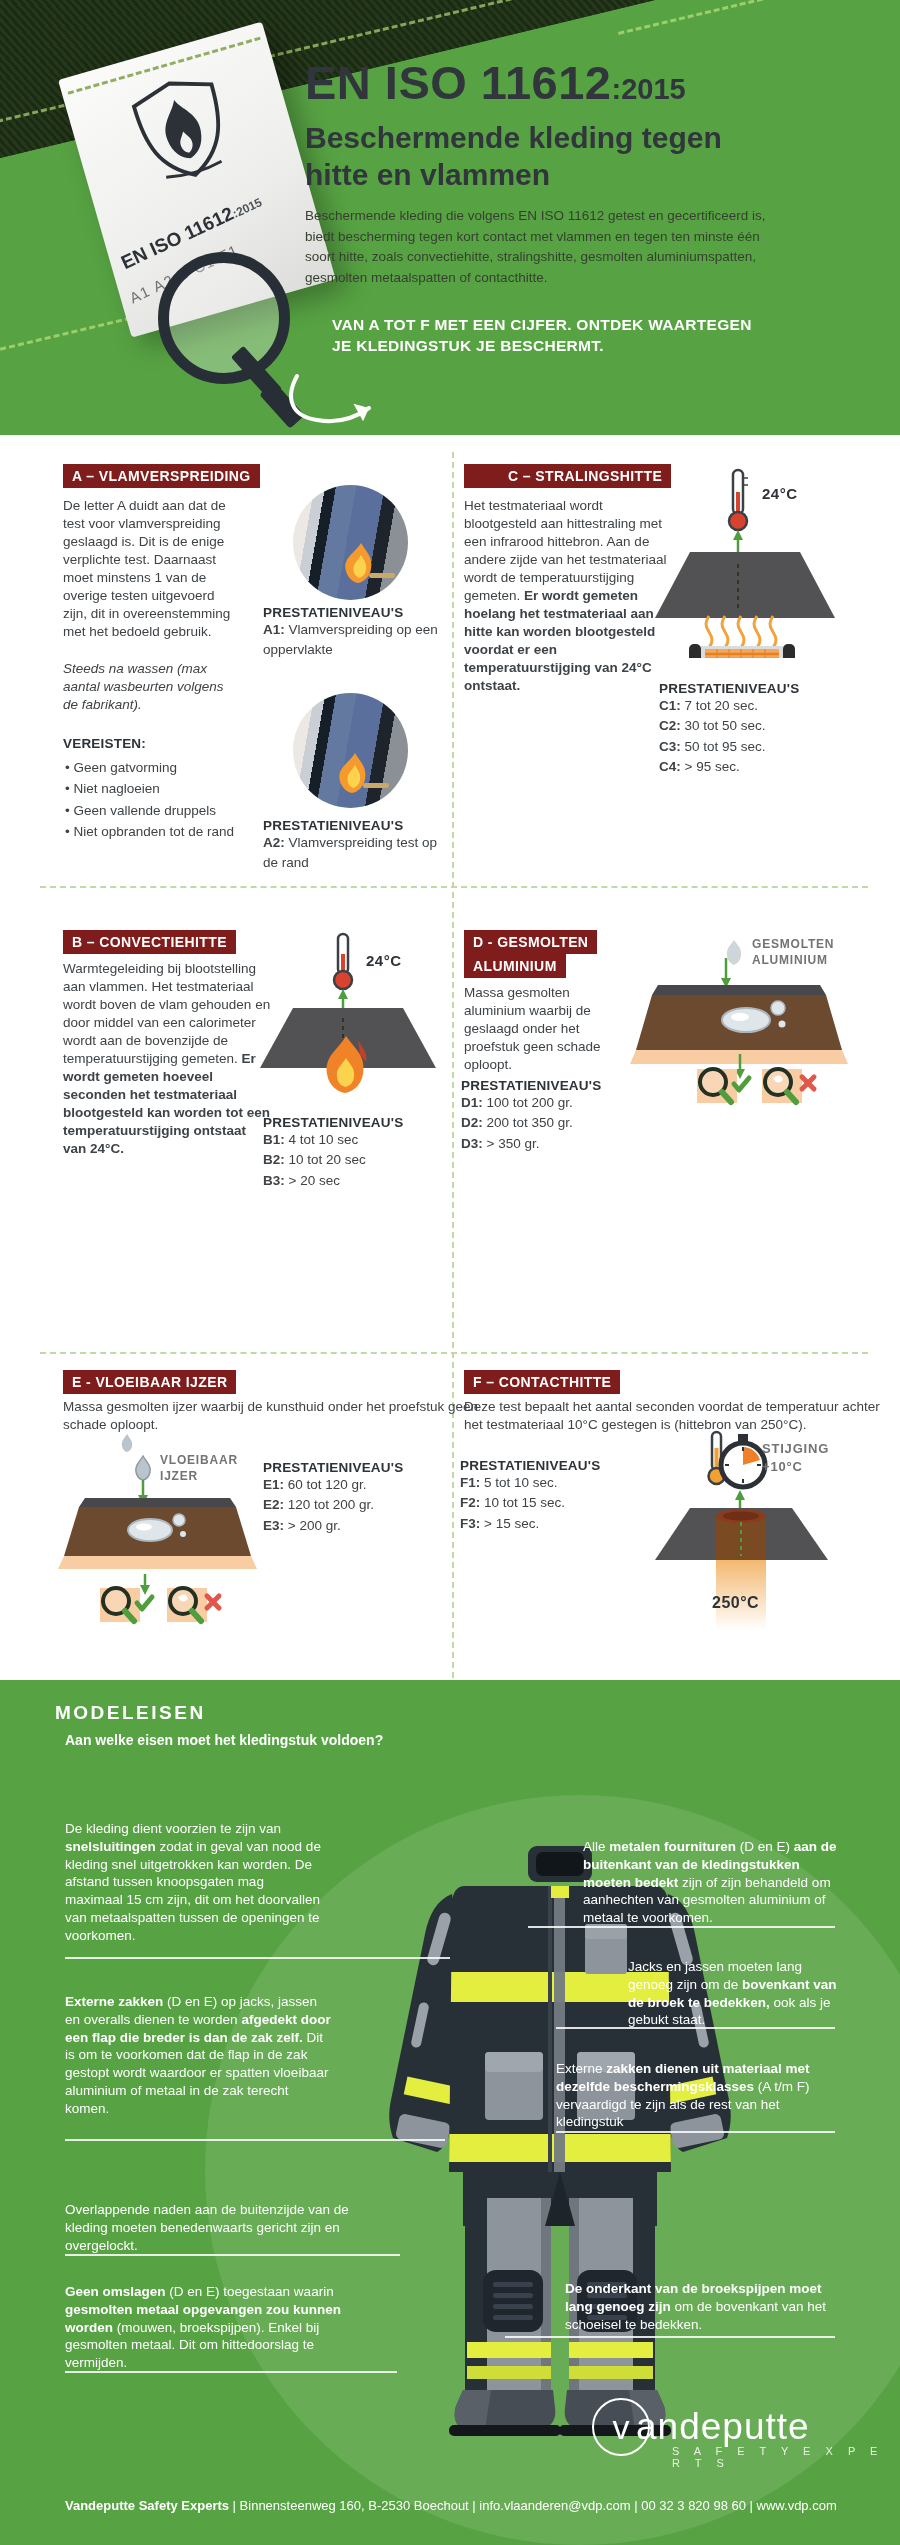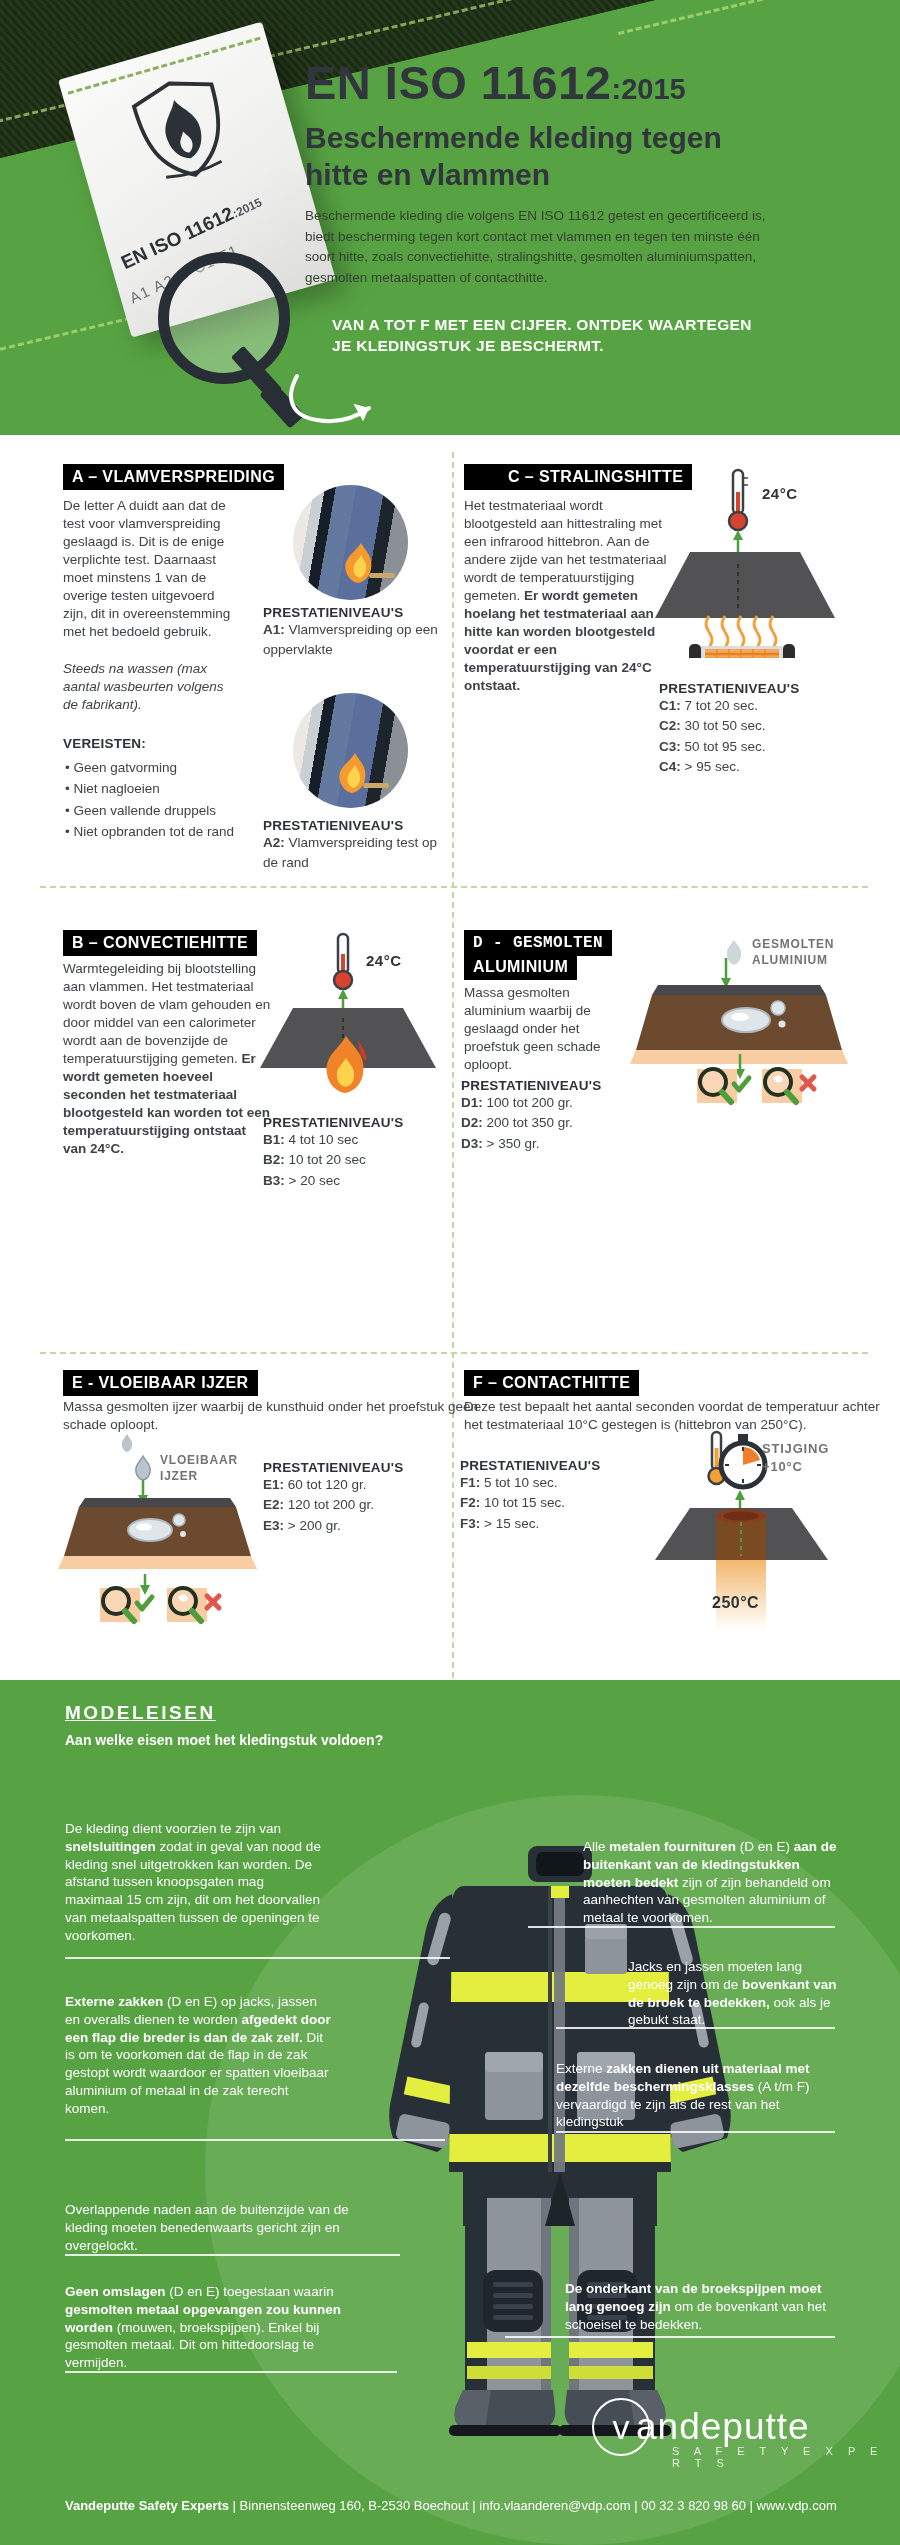--- a/index.html
+++ b/index.html
@@ -30,21 +30,21 @@
   .tag-std .suffix{font-size:12px;font-weight:600;color:#4c5258;}
   .tag-codes{position:absolute;left:8px;top:206px;width:200px;transform:rotate(-9deg);
              font-size:15px;color:#6d7175;letter-spacing:1.5px;white-space:nowrap;}
   .mag-ring{position:absolute;left:158px;top:252px;width:110px;height:110px;border-radius:50%;
             border:11px solid #272e35;background:rgba(255,255,255,.28);}
   .mag-handle{position:absolute;left:248px;top:344px;width:17px;height:58px;background:#272e35;
               transform:rotate(-42deg);border-radius:3px;}
   .mag-handle2{position:absolute;left:272px;top:382px;width:20px;height:46px;background:#272e35;
                transform:rotate(-42deg);border-radius:4px;}
   
-  .badge{display:inline-block;background:#000000;color:#fff;font-weight:700;font-size:16px;
+  .badge{display:inline-block;background:#7f1d1d;color:#fff;font-weight:700;font-size:14px;
          padding:4px 9px;letter-spacing:.4px;}
   .body-txt{font-size:13.5px;line-height:1.33;color:#3e4347;}
   .italic{font-style:italic;}
   .lvl-title{font-weight:800;font-size:13.5px;color:#2e3338;letter-spacing:.2px;}
   .lvl-item{font-size:13.5px;line-height:1.5;color:#3e4347;}
   .dashv{border-left:2px dashed #bedba4;}
   .dashh{border-top:2px dashed #bedba4;}
   .bullet-list{font-size:13.5px;line-height:1.58;color:#3e4347;padding-left:12px;text-indent:-10px;}
   .photo{border-radius:50%;overflow:hidden;
      background:linear-gradient(100deg,#ece9e4 0 16%,#c9cfd4 16% 24%,#161f27 24% 32%,#64799f 32% 47%,#5a6f9b 47% 68%,#1d242c 68% 78%,#8b9096 78%);}
@@ -217,21 +217,21 @@
     </g>
   </svg>
   <div class="abs temp-label" style="left:366px;top:952px;">24°C</div>
   <div class="abs" style="left:263px;top:1115px;">
     <div class="lvl-title">PRESTATIENIVEAU'S</div>
     <div class="lvl-item"><b>B1:</b> <span>4 tot 10 sec</span></div>
     <div class="lvl-item"><b>B2:</b> <span>10 tot 20 sec</span></div>
     <div class="lvl-item"><b>B3:</b> <span>&gt; 20 sec</span></div>
   </div>
 
-  <div class="abs badge" style="left:464px;top:930px;font-family:Liberation Mono, monospace;">D - GESMOLTEN</div>
+  <div class="abs badge" style="left:464px;top:930px;">D - GESMOLTEN</div>
   <div class="abs badge" style="left:464px;top:954px;">ALUMINIUM</div>
   <div class="abs body-txt" style="left:464px;top:984px;width:168px;">Massa gesmolten aluminium waarbij de geslaagd onder het proefstuk geen schade oploopt.</div>
   <svg class="abs" style="left:630px;top:932px;" width="235" height="180" viewBox="0 0 235 180">
     <path d="M104 8 C108 14 112 16 111 24 C110 30 106 32 104 33 C102 32 98 30 97 24 C96 16 100 14 104 8 Z" fill="#cfd6da"></path>
     <line x1="96" y1="26" x2="96" y2="50" stroke="#4f9d3c" stroke-width="2.5"></line>
     <path d="M96 56 L91 46 L101 46 Z" fill="#4f9d3c"></path>
     <polygon points="28,53 190,53 196,63 22,63" fill="#47484c"></polygon>
     <polygon points="22,63 196,63 212,118 6,118" fill="#6b4a30"></polygon>
     <polygon points="6,118 212,118 218,132 0,132" fill="#f8cda4"></polygon>
     <g>
@@ -359,21 +359,21 @@
     <line x1="101" y1="104" x2="101" y2="138" stroke="#4f9d3c" stroke-width="2" stroke-dasharray="4,4"></line>
   </svg>
   <div class="abs ill-label" style="left:762px;top:1440px;font-size:13px;">
     <span style="display:block">STIJGING</span>
     <span style="display:block">+10°C</span>
   </div>
   <div class="abs temp-label" style="left:712px;top:1594px;font-size:16px;">250°C</div>
 
   <div class="bottom">
     <div class="glow-circle"></div>
-    <div class="abs mod-title" style="left:65px;top:22px;text-decoration:underline;">MODELEISEN</div>
+    <div class="abs mod-title" style="left:55px;top:22px;">MODELEISEN</div>
     <div class="abs mod-sub" style="left:65px;top:52px;">Aan welke eisen moet het kledingstuk voldoen?</div>
 
     <svg class="abs" style="left:345px;top:162px;" width="430" height="600" viewBox="0 0 430 600">
       <defs>
         <clipPath id="torsoClip">
             <path d="M120 44 L310 44 C318 44 322 50 323 60 L326 330 L104 330 L107 60 C108 50 112 44 120 44 Z"></path>
           </clipPath>
       </defs>
 
       <path d="M107 52 C92 58 84 72 80 92 L46 258 C43 272 44 284 48 296 L92 310 C100 306 104 296 106 284 L122 140 Z" fill="#272f37"></path>

